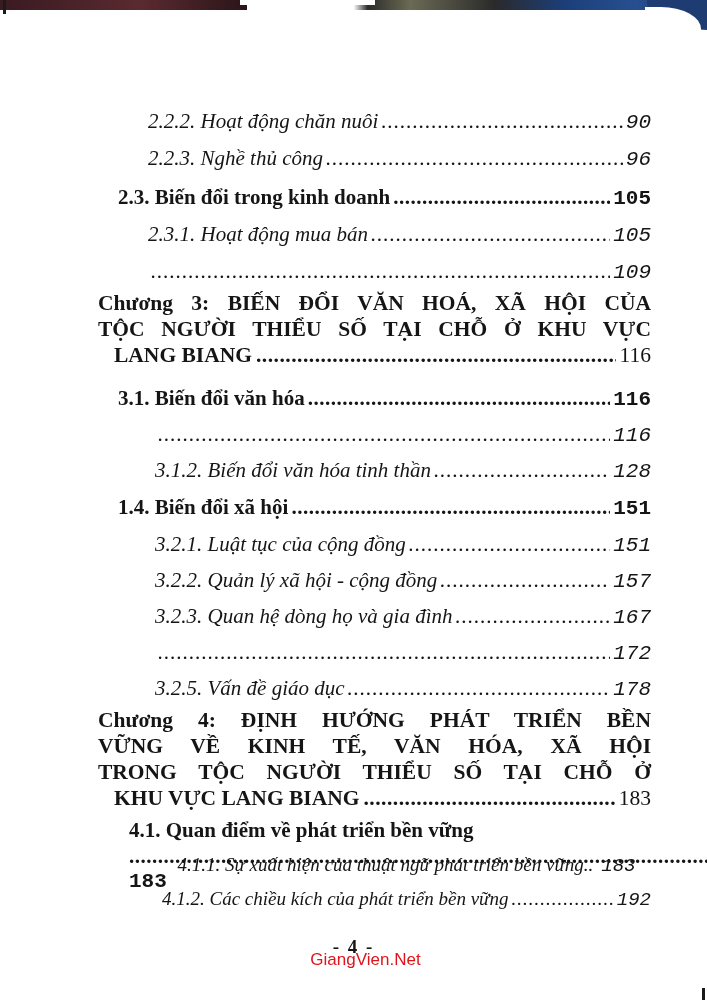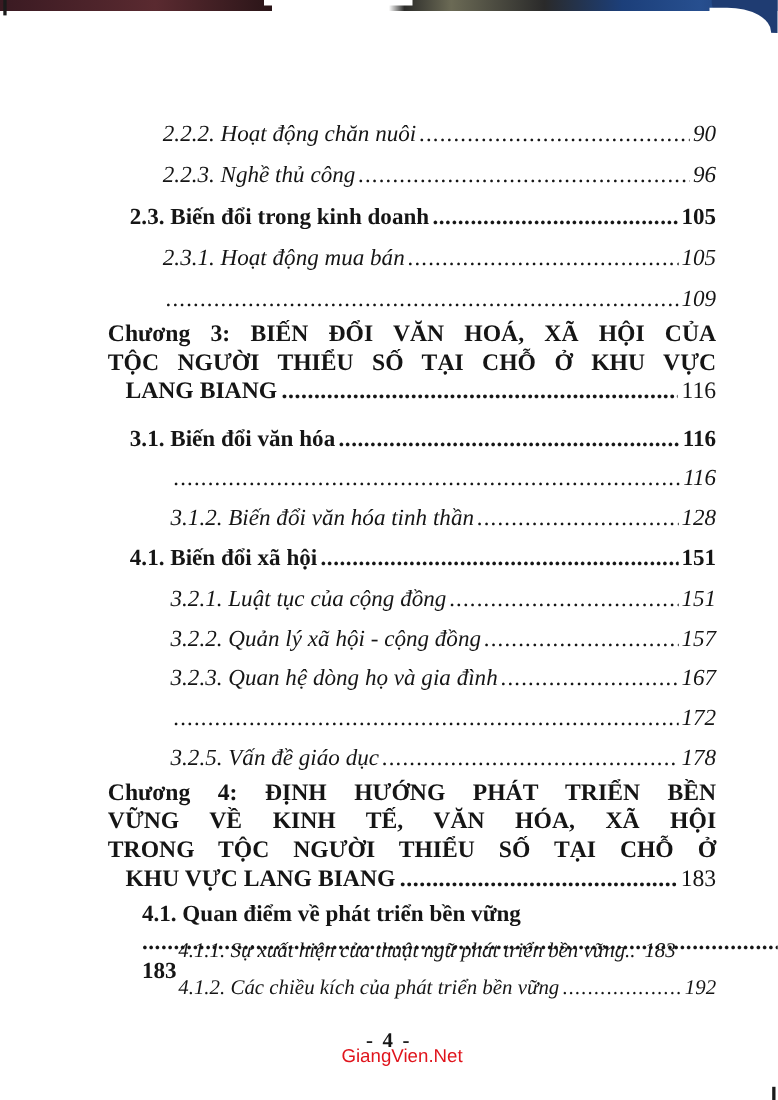--- a/index.html
+++ b/index.html
@@ -65,21 +65,21 @@
     .row .label { flex: 0 0 auto; }
     .row .leader {
       flex: 1 1 auto;
       overflow: hidden;
       margin: 0 3px 0 3px;
       letter-spacing: 1px;
     }
     .row .leader::before {
       content: "................................................................................................................................................................";
     }
-    .row .page { flex: 0 0 auto; text-align: right; }
+    .row .page { flex: 0 0 auto; text-align: right; font-family: Liberation Mono, monospace; }
 
     .sub { font-style: italic; font-weight: normal; }
     .sec { font-weight: bold; }
     .sec .leader { letter-spacing: 0.5px; }
 
     .chapter {
       position: absolute;
       left: 98px;
       width: 553px;
       font-weight: bold;
@@ -184,21 +184,21 @@
   <div class="row sub" style="left:155px; width:496px; top:421px;">
     <span class="leader"></span>
     <span class="page">116</span>
   </div>
   <div class="row sub" style="left:155px; width:496px; top:457px;">
     <span class="label">3.1.2. Biến đổi văn hóa tinh thần</span>
     <span class="leader"></span>
     <span class="page">128</span>
   </div>
   <div class="row sec" style="left:118px; width:533px; top:494px;">
-    <span class="label">4.1. Biến đổi xã hội</span>
+    <span class="label">1.4. Biến đổi xã hội</span>
     <span class="leader"></span>
     <span class="page">151</span>
   </div>
   <div class="row sub" style="left:155px; width:496px; top:531px;">
     <span class="label">3.2.1. Luật tục của cộng đồng</span>
     <span class="leader"></span>
     <span class="page">151</span>
   </div>
   <div class="row sub" style="left:155px; width:496px; top:567px;">
     <span class="label">3.2.2. Quản lý xã hội - cộng đồng</span>
@@ -229,21 +229,21 @@
       <span class="leader"></span>
       <span class="page">183</span>
     </div>
   </div>
 
   <div class="row sec" style="left:126px; width:525px; top:817px;flex-direction:column;">
     <span class="label">4.1. Quan điểm về phát triển bền vững</span>
     <span class="leader"></span>
     <span class="page">183</span>
   </div>
-  <div class="row sub small-sub" style="left:162px; width:489px; top:852px;">
+  <div class="row sub small-sub" style="left:162px; width:489px; top:852px;justify-content:center;">
     <span class="label">4.1.1. Sự xuất hiện của thuật ngữ phát triển bền vững..</span>
     <span class="page" style="margin-left:8px;">183</span>
   </div>
   <div class="row sub small-sub" style="left:162px; width:489px; top:886px;">
     <span class="label">4.1.2. Các chiều kích của phát triển bền vững</span>
     <span class="leader"></span>
     <span class="page">192</span>
   </div>
 </div>
 

